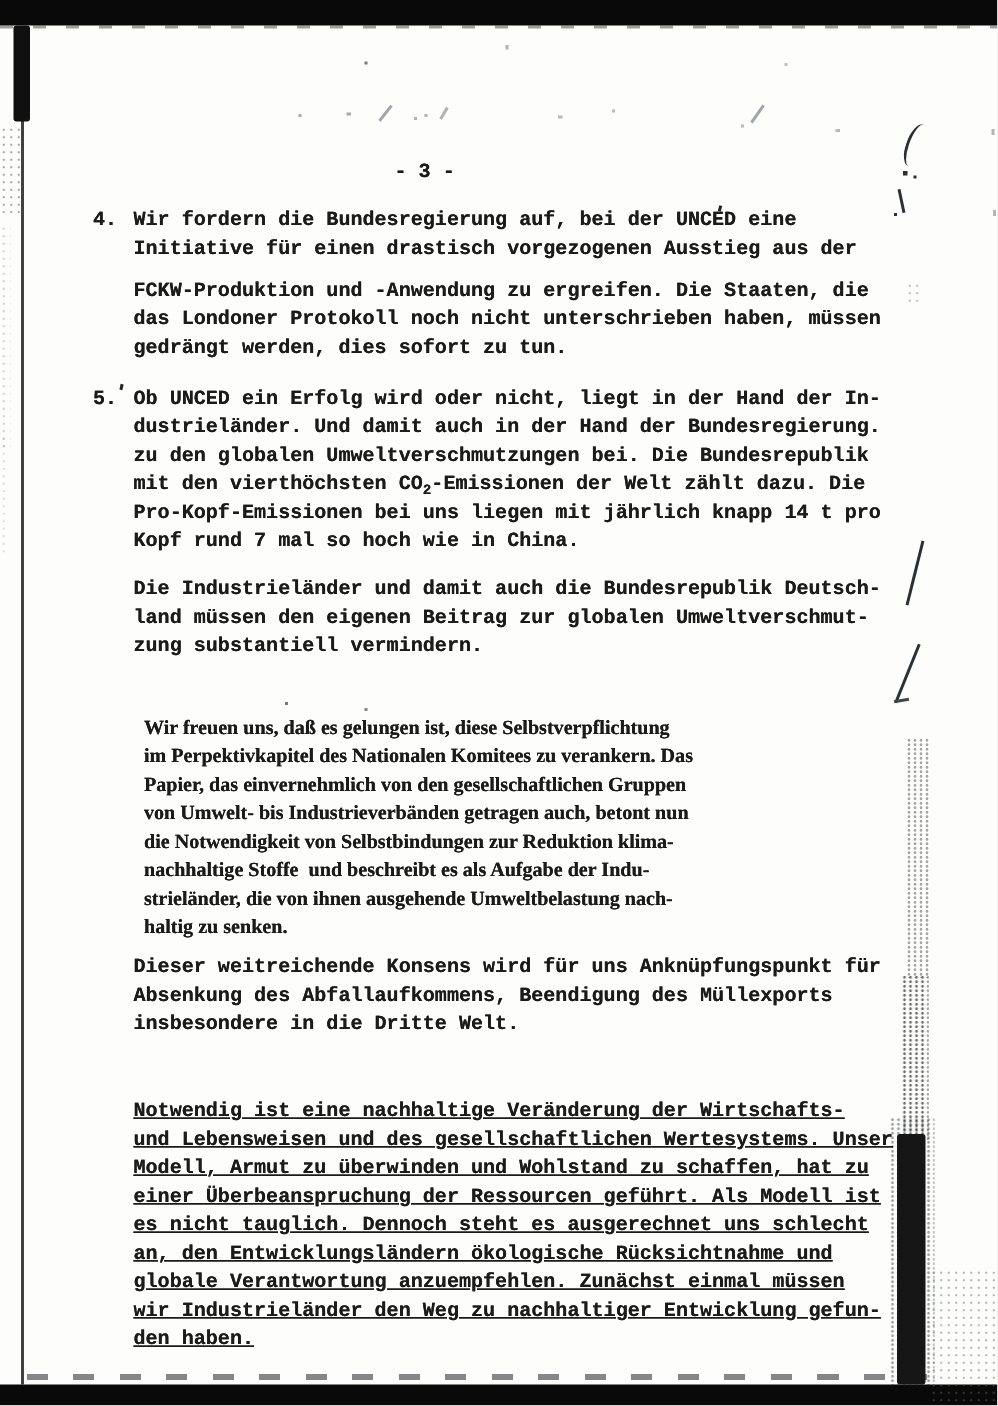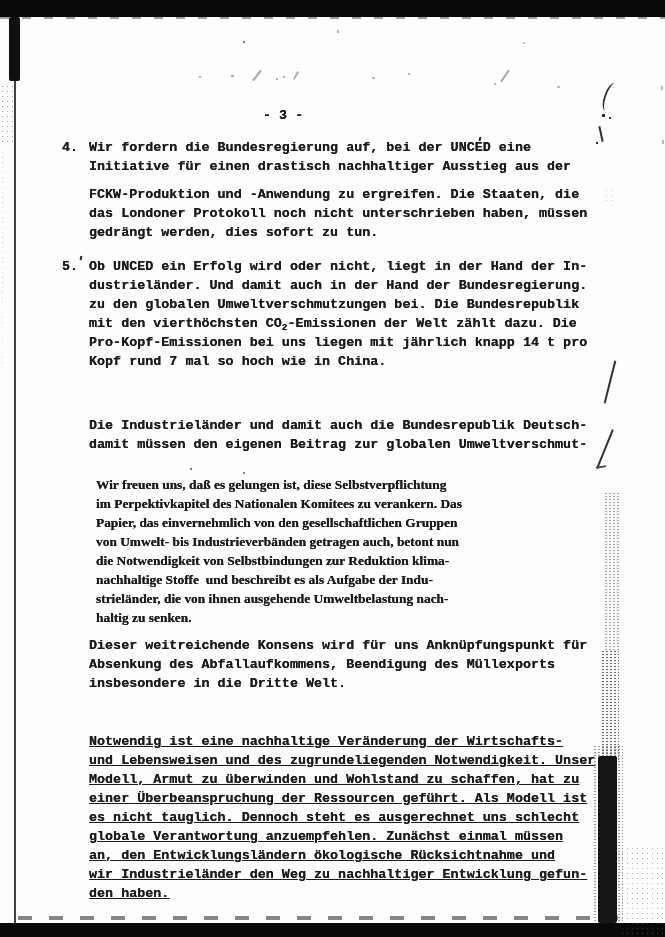--- a/index.html
+++ b/index.html
@@ -80,21 +80,21 @@
   <div class="art ink" style="left:190px;top:468px;width:2px;height:2px;opacity:.6;"></div>
   <div class="art ink" style="left:243px;top:472px;width:2px;height:2px;opacity:.55;"></div>
 
   <div class="txt tl" style="left:263px;top:106px;">- 3 -</div>
 
   <section class="para" style="left:62px;top:138px;">
     <span class="num txt" style="position:absolute;">4.</span>
     <div class="pbody txt" style="position:relative;">
       <div>
           <div class="tl">Wir fordern die Bundesregierung auf, bei der UNCED eine</div>
-          <div class="tl">Initiative für einen drastisch nachhaltiger Ausstieg aus der</div>
+          <div class="tl">Initiative für einen drastisch vorgezogenen Ausstieg aus der</div>
         </div>
       <div class="gap-b">
           <div class="tl">FCKW-Produktion und -Anwendung zu ergreifen. Die Staaten, die</div>
           <div class="tl">das Londoner Protokoll noch nicht unterschrieben haben, müssen</div>
           <div class="tl">gedrängt werden, dies sofort zu tun.</div>
         </div>
     </div>
   </section>
 
   <section class="para" style="left:62px;top:257px;">
@@ -106,44 +106,45 @@
           <div class="tl">zu den globalen Umweltverschmutzungen bei. Die Bundesrepublik</div>
         </div>
       <div class="tl"><span>mit den vierthöchsten CO</span><sub class="s2">2</sub><span>-Emissionen der Welt zählt dazu. Die</span></div>
       <div>
           <div class="tl">Pro-Kopf-Emissionen bei uns liegen mit jährlich knapp 14 t pro</div>
           <div class="tl">Kopf rund 7 mal so hoch wie in China.</div>
         </div>
     </div>
   </section>
 
-  <section class="para txt" style="left:89px;top:416px;">
+  <section class="para txt" style="left:89px;top:384px;">
       <div class="tl">Die Industrieländer und damit auch die Bundesrepublik Deutsch-</div>
-      <div class="tl">damit müssen den eigenen Beitrag zur globalen Umweltverschmut-</div>
+      <div class="tl">land müssen den eigenen Beitrag zur globalen Umweltverschmut-</div>
+      <div class="tl">zung substantiell vermindern.</div>
     </section>
   <section class="para txt" style="left:96px;top:475px;font-family:Liberation Serif, serif;">
       <div class="tl">Wir freuen uns, daß es gelungen ist, diese Selbstverpflichtung</div>
       <div class="tl">im Perpektivkapitel des Nationalen Komitees zu verankern. Das</div>
       <div class="tl">Papier, das einvernehmlich von den gesellschaftlichen Gruppen</div>
       <div class="tl">von Umwelt- bis Industrieverbänden getragen auch, betont nun</div>
       <div class="tl">die Notwendigkeit von Selbstbindungen zur Reduktion klima-</div>
       <div class="tl">nachhaltige Stoffe  und beschreibt es als Aufgabe der Indu-</div>
       <div class="tl">strieländer, die von ihnen ausgehende Umweltbelastung nach-</div>
       <div class="tl">haltig zu senken.</div>
     </section>
   <section class="para txt" style="left:89px;top:636px;">
       <div class="tl">Dieser weitreichende Konsens wird für uns Anknüpfungspunkt für</div>
       <div class="tl">Absenkung des Abfallaufkommens, Beendigung des Müllexports</div>
       <div class="tl">insbesondere in die Dritte Welt.</div>
     </section>
   <section class="para txt" style="left:89px;top:732px;text-decoration:underline;">
       <div class="tl">Notwendig ist eine nachhaltige Veränderung der Wirtschafts-</div>
-      <div class="tl">und Lebensweisen und des zugrundeliegenden Notwendigkeit. Unser</div>
+      <div class="tl">und Lebensweisen und des gesellschaftlichen Wertesystems. Unser</div>
       <div class="tl">Modell, Armut zu überwinden und Wohlstand zu schaffen, hat zu</div>
       <div class="tl">einer Überbeanspruchung der Ressourcen geführt. Als Modell ist</div>
       <div class="tl">es nicht tauglich. Dennoch steht es ausgerechnet uns schlecht</div>
+      <div class="tl">an, den Entwicklungsländern ökologische Rücksichtnahme und</div>
       <div class="tl">globale Verantwortung anzuempfehlen. Zunächst einmal müssen</div>
-      <div class="tl">an, den Entwicklungsländern ökologische Rücksichtnahme und</div>
       <div class="tl">wir Industrieländer den Weg zu nachhaltiger Entwicklung gefun-</div>
       <div class="tl">den haben.</div>
     </section>
 
 </div>
 
 </body></html>

